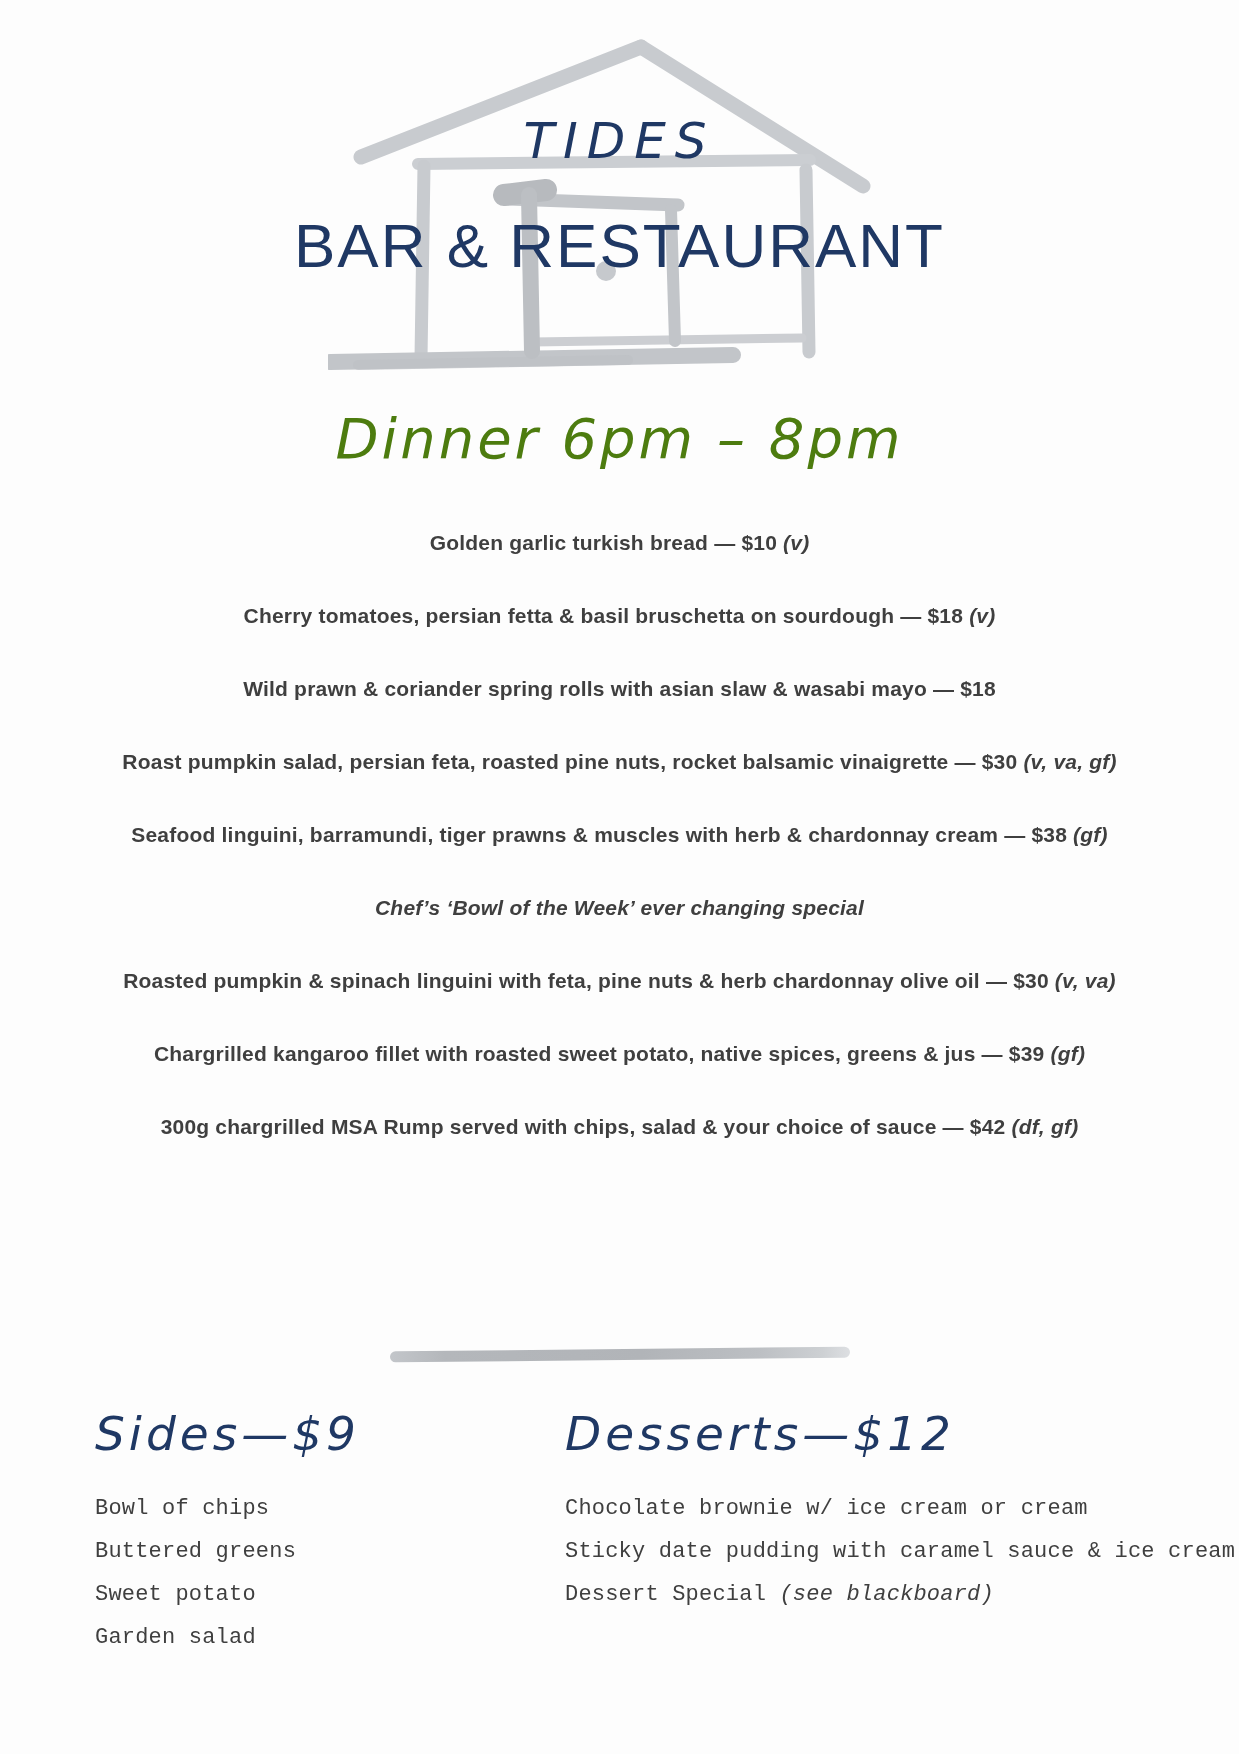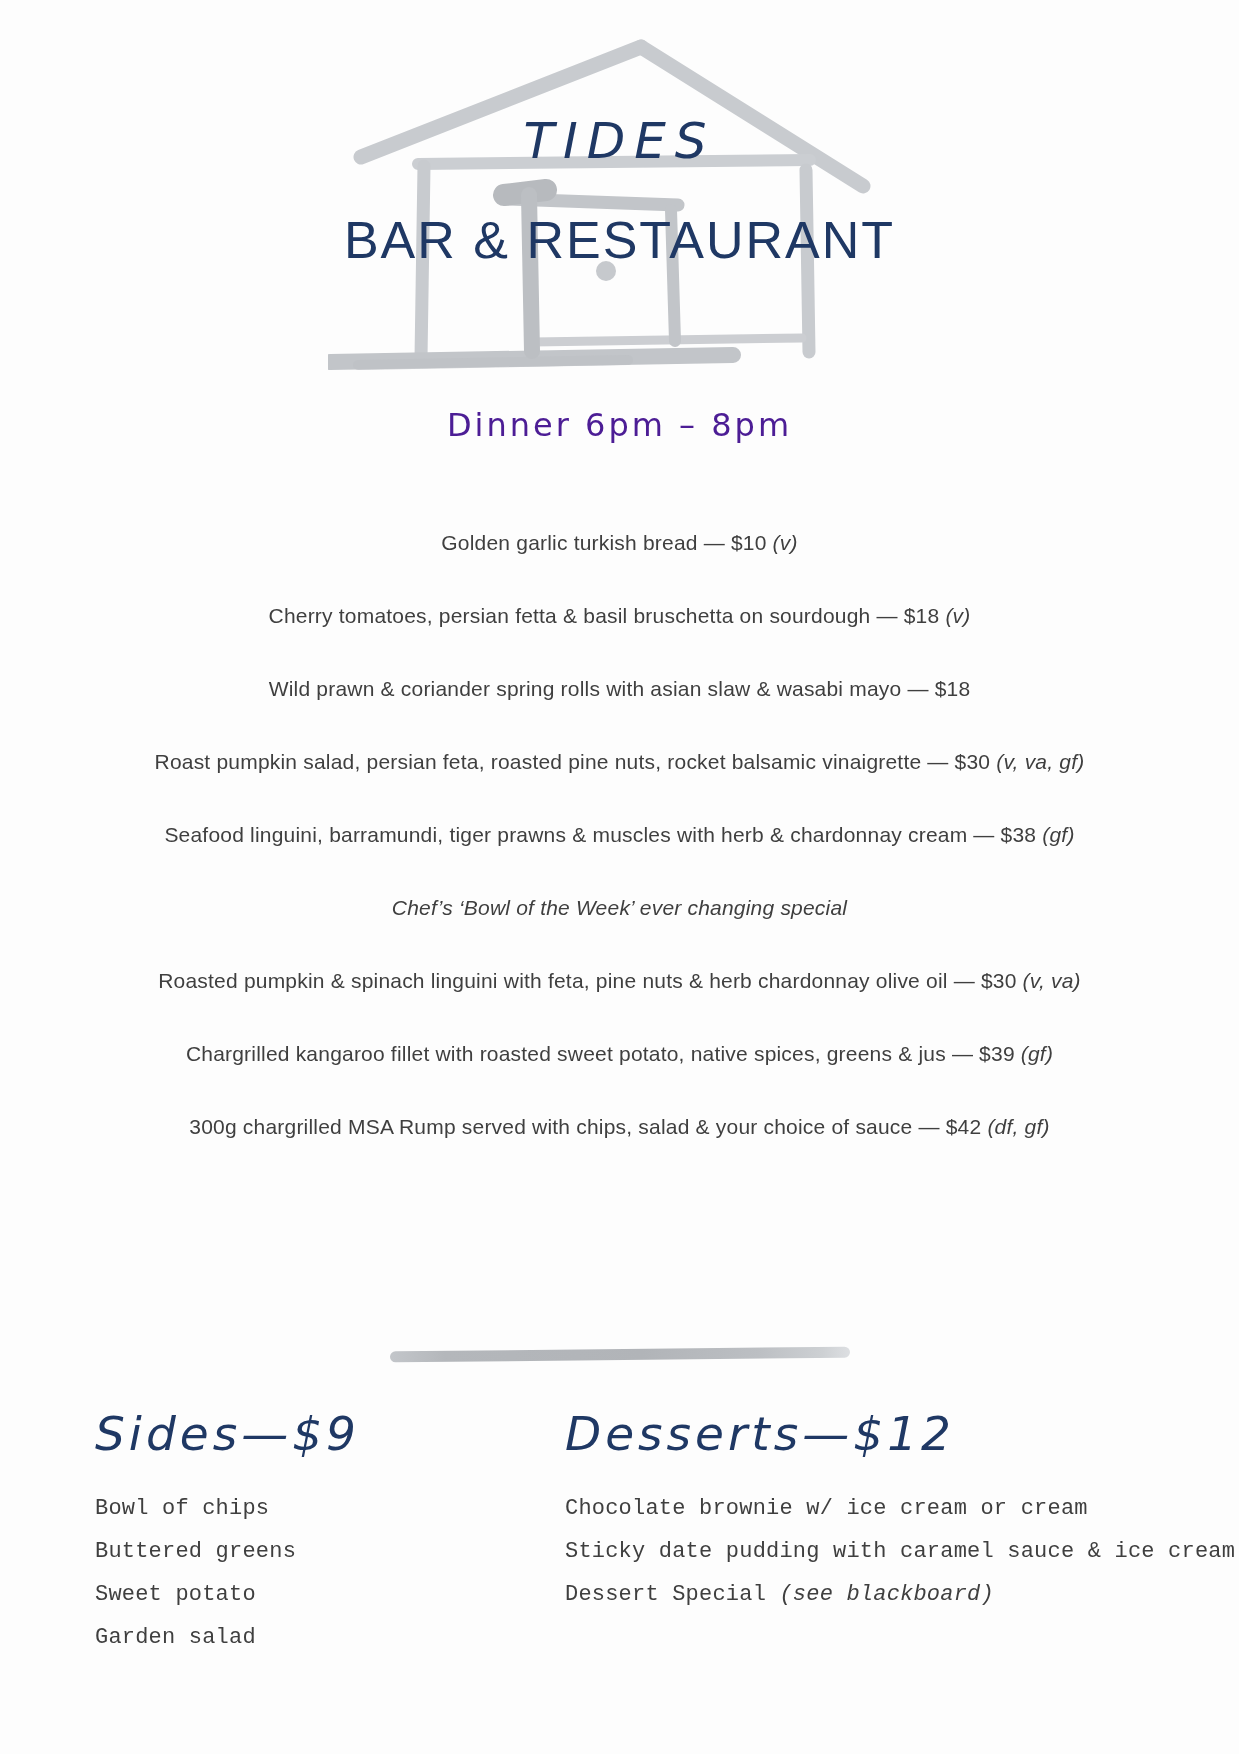--- a/index.html
+++ b/index.html
@@ -20,44 +20,46 @@
     font-family: "DejaVu Sans", sans-serif;
     font-style: italic;
     font-size: 50px;
     letter-spacing: 9px;
     color: #1f3864;
     margin-top: 8px;
   }
   .brand-subtitle {
     position: absolute; top: 210px; left: 0; width: 100%;
     text-align: center;
-    font-size: 52px;
+    font-size: 62px;
     letter-spacing: 2px;
     color: #1f3864;
   }
   
   .dinner-heading {
     position: absolute; top: 406px; left: 0; width: 100%;
     margin: 0;
     text-align: center;
     font-family: "DejaVu Sans", sans-serif;
+    font-style: italic;
     font-weight: normal;
-    font-size: 32px;
+    font-size: 56px;
     letter-spacing: 3px;
-    color: #4c1d95;
+    color: #4d7c0f;
   }
   .dinner-list { position: absolute; top: 506px; left: 0; width: 100%; }
   .dinner-item {
     height: 73px;
     line-height: 73px;
     text-align: center;
     font-size: 21px;
     letter-spacing: 0.2px;
     color: #3f3f3f;
     white-space: nowrap;
+    font-weight: bold;
   }
   .it { font-style: italic; }
   
   .divider {
     position: absolute; top: 1349px; left: 50%;
     width: 460px; height: 11px;
     transform: translateX(-50%) rotate(-0.6deg);
     border-radius: 6px;
     background: linear-gradient(90deg,
       #c3c6ca 0%, #b4b7bb 12%, #b1b4b8 55%, #bcbfc3 80%, #cdd0d3 94%, #dddfe2 100%);

